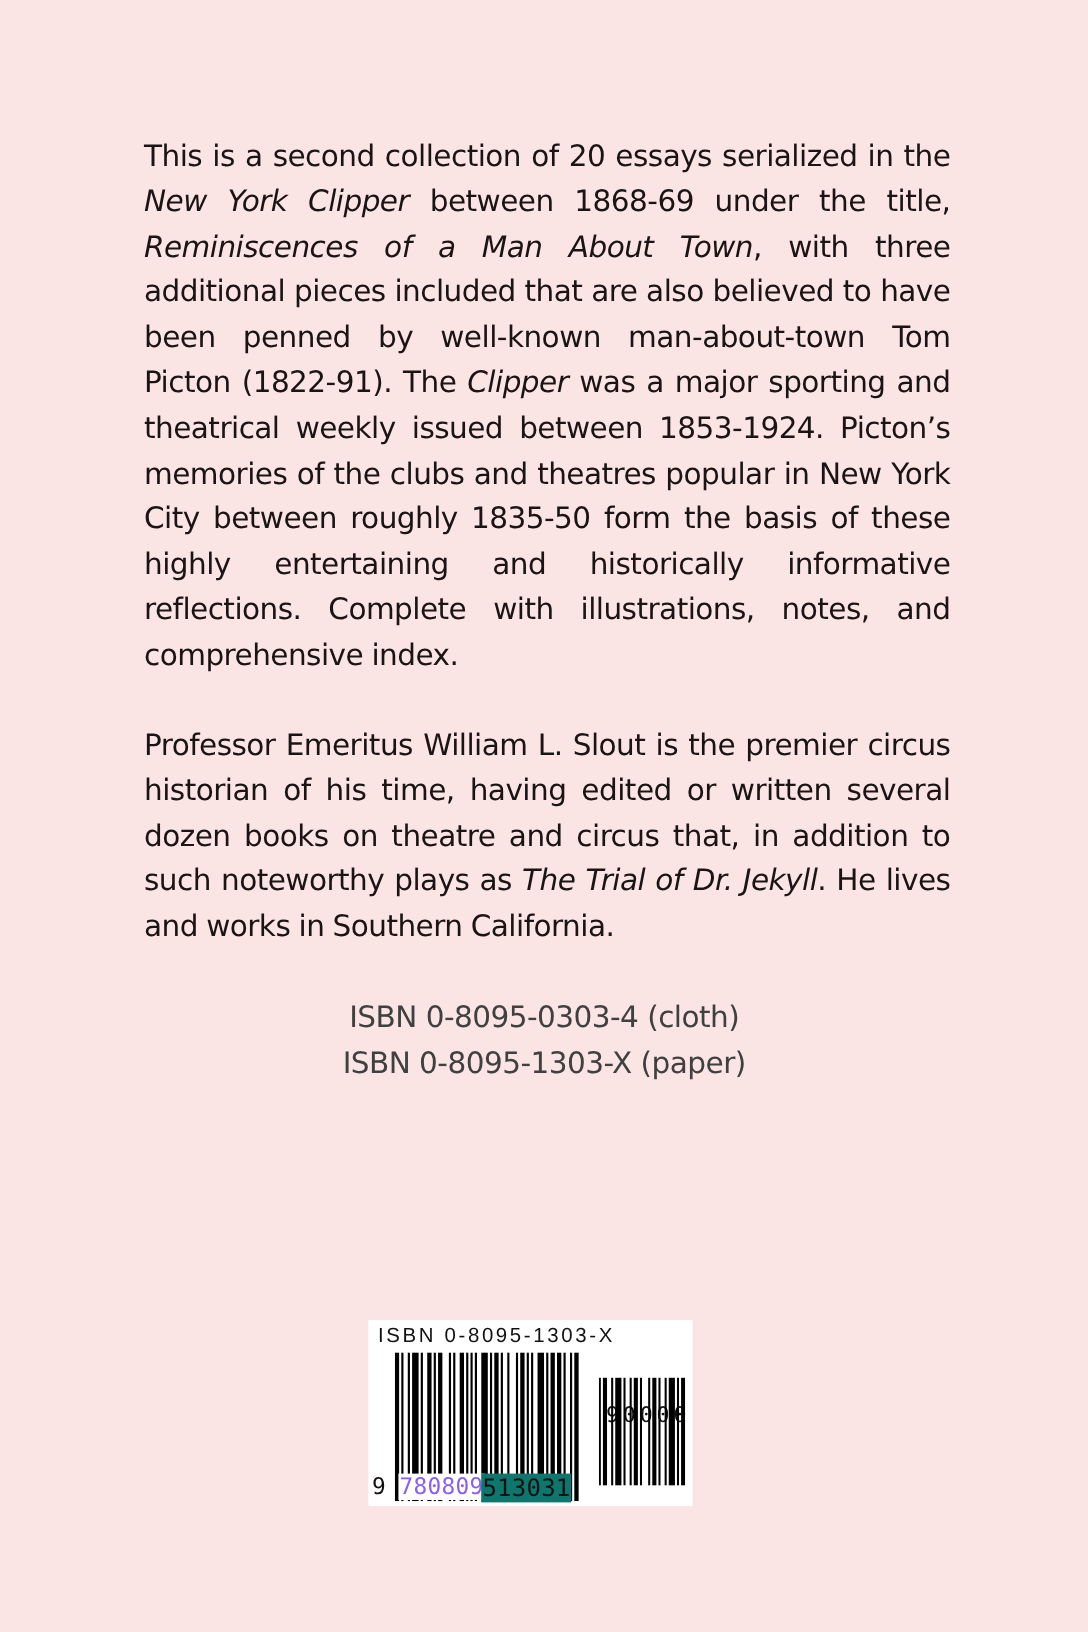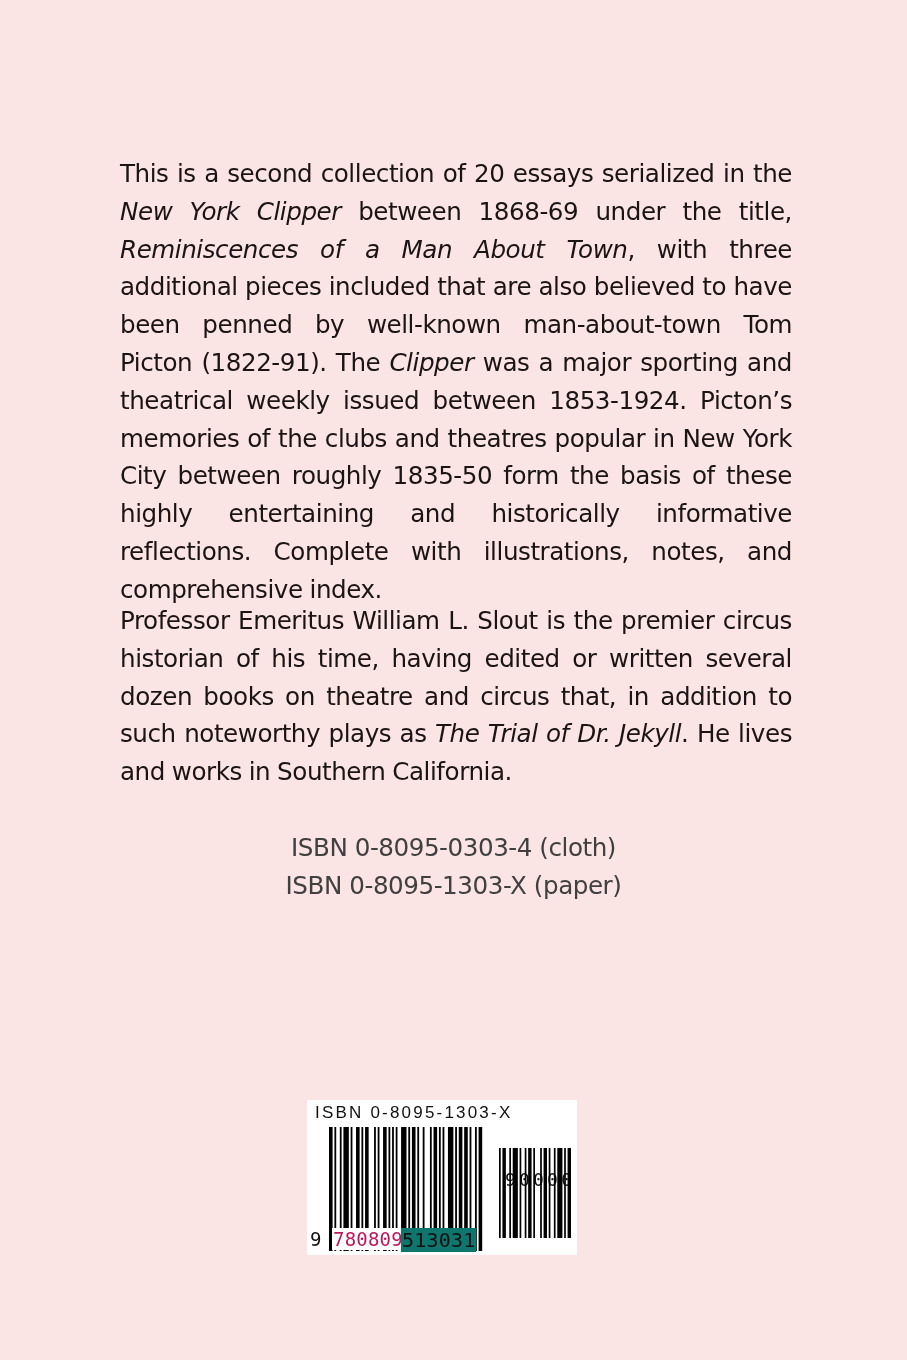--- a/index.html
+++ b/index.html
@@ -21,21 +21,21 @@
     width: 672px;
     font-size: 24.6px;
     line-height: 37.8px;
     text-align: justify;
     letter-spacing: -0.45px;
     word-spacing: -0.5px;
     margin: 0;
     font-family: "DejaVu Sans", sans-serif;
   }
   .para em { font-style: italic; }
-  #blurb { top: 111px; margin-top: 44px; }
+  #blurb { top: 111px; }
   #bio { top: 602px; }
   .center-block {
     position: absolute;
     left: 0;
     width: 907px;
     text-align: center;
     font-size: 24.6px;
     line-height: 38px;
     letter-spacing: -0.45px;
   }
@@ -92,21 +92,21 @@
     font-size: 19px;
     color: #111;
   }
   #ean-left {
     position: absolute;
     left: 25px;
     top: 128px;
     font-family: "DejaVu Sans Mono", monospace;
     font-size: 19px;
     letter-spacing: 0.2px;
-    color: #be185d;
+    color: #8b5cf6;
     background: #fff;
     padding: 0 1px;
   }
   #ean-right {
     position: absolute;
     left: 94px;
     top: 128px;
     font-family: "DejaVu Sans Mono", monospace;
     font-size: 20px;
     letter-spacing: 0.2px;

